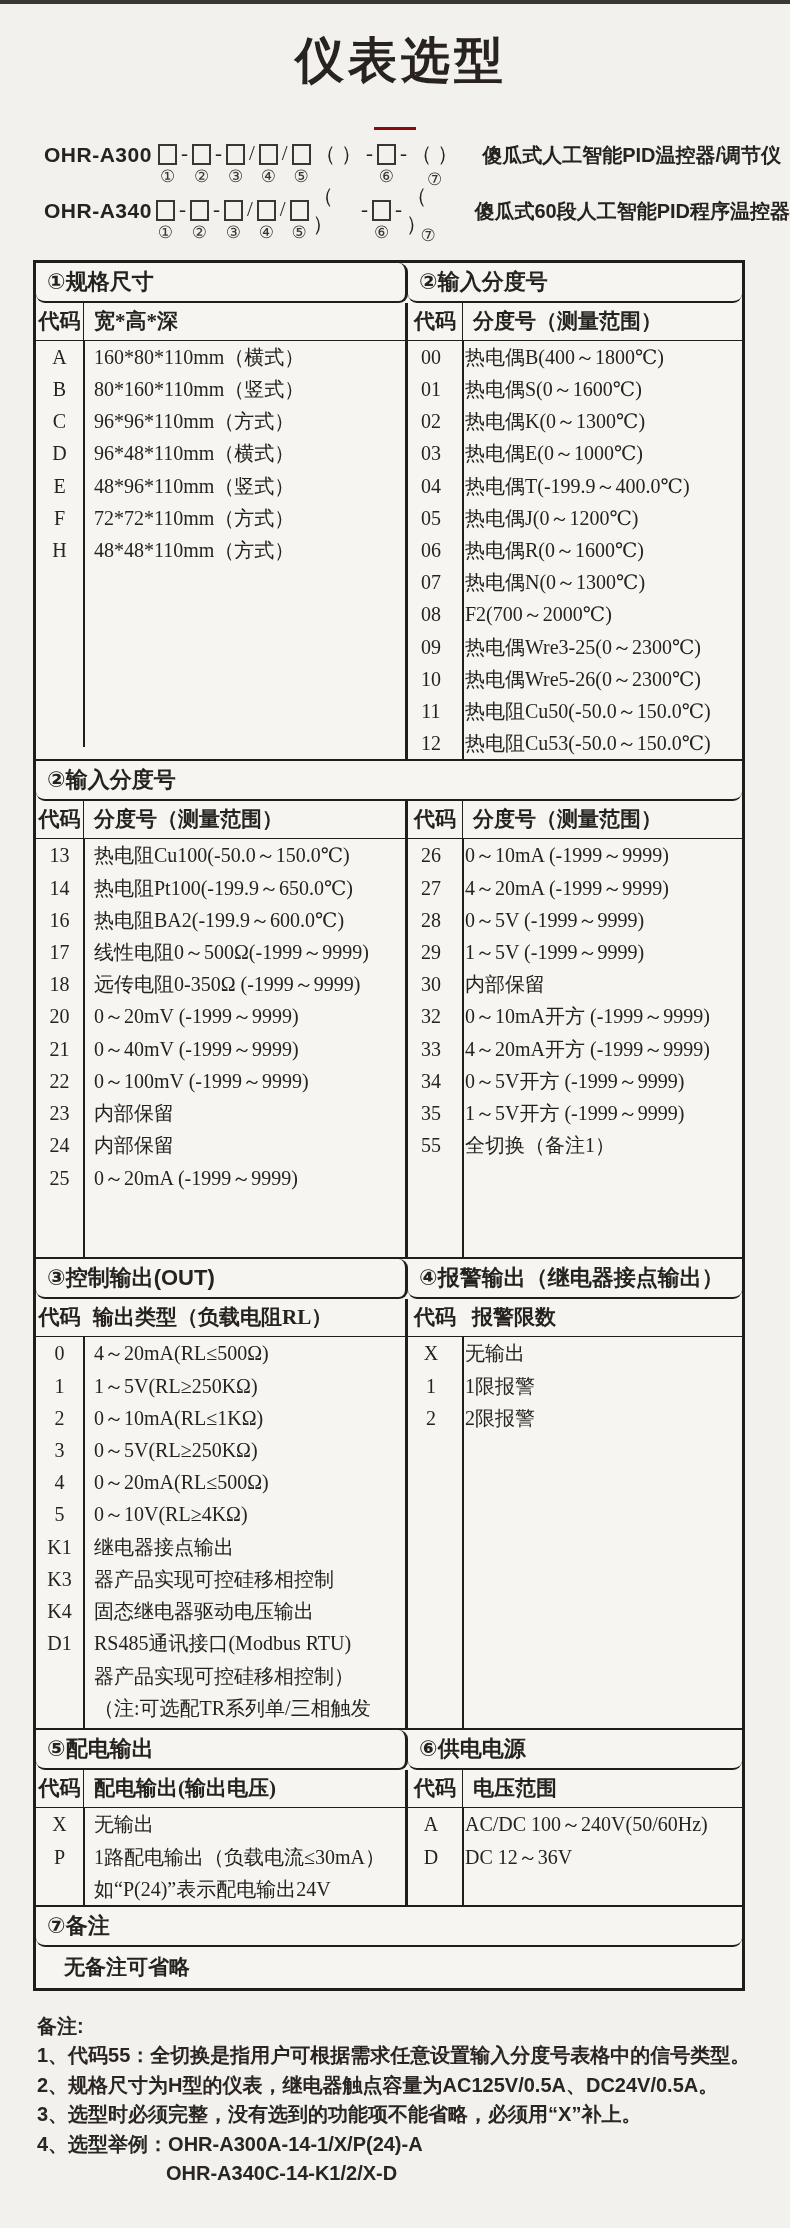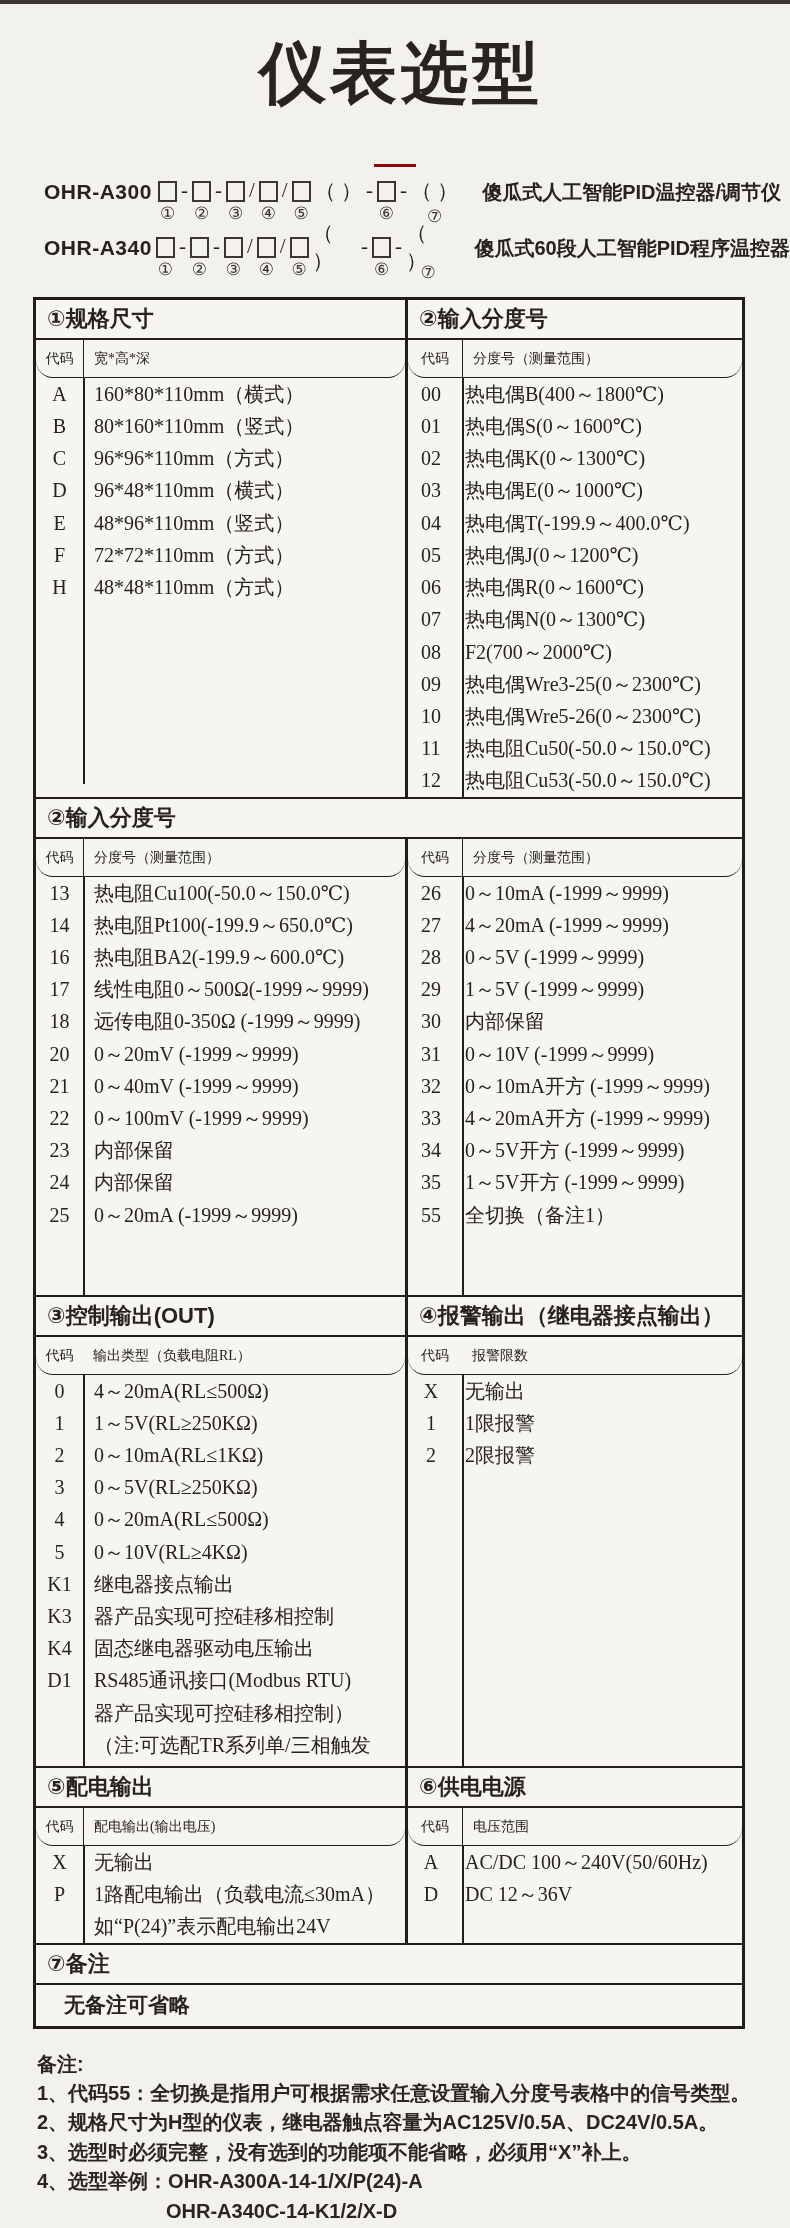--- a/index.html
+++ b/index.html
@@ -8,21 +8,21 @@
     background:#f2f1ee;
     font-family:"Liberation Serif","DejaVu Serif",serif;
     color:#262220;
     overflow:hidden;
   }
   .topbar{height:4px;background:#3a3633;width:100%;}
   
   .title{
     margin-top:24px;text-align:center;
     font-family:"Liberation Sans","DejaVu Sans",sans-serif;
-    font-weight:bold;font-size:67px;letter-spacing:4px;color:#282320;margin-left:12px;
+    font-weight:bold;font-size:49px;letter-spacing:4px;color:#282320;margin-left:12px;
   }
   .red-rule{width:42px;height:3px;background:#8a0b0b;margin:14px auto 10px auto;}
   
   .models{margin:10px 0 0 44px;}
   .model-line{display:flex;align-items:flex-start;margin-bottom:4px;}
   .model-name{
     font-family:"Liberation Sans","DejaVu Sans",sans-serif;
     font-weight:bold;font-size:21px;line-height:30px;width:112px;letter-spacing:0.5px;
   }
   .tokens{display:inline-flex;align-items:flex-start;}
@@ -38,32 +38,32 @@
   .sel-table{
     width:712px;margin:12px 0 0 33px;
     border:3.5px solid #201d1a;background:#f6f5f2;box-sizing:border-box;
   }
   .block{border-bottom:2.5px solid #201d1a;}
   .block:last-child{border-bottom:none;}
   .sec-row{display:flex;}
   .sec-cell{
     font-family:"Liberation Sans","DejaVu Sans",sans-serif;
     font-weight:bold;font-size:22px;line-height:38px;padding-left:11px;
-    border-bottom:2.5px solid #201d1a;white-space:nowrap;box-sizing:border-box;
+    border-bottom:2.5px solid #201d1a;white-space:nowrap;box-sizing:border-box;border-radius:9px;
   }
   .sec-full{display:block;}
   .sec-left{width:372px;border-right:3px solid #201d1a;}
   .sec-right{flex:1;}
   .twin{display:flex;}
   .subtable{box-sizing:border-box;}
   .sub-left{width:372px;border-right:3px solid #201d1a;}
   .sub-right{flex:1;}
   .thead{
-    display:flex;font-weight:normal;font-size:14px;line-height:37px;
-    border-bottom:1.5px solid #201d1a;white-space:nowrap;border-radius:17px;
+    display:flex;font-weight:bold;font-size:21px;line-height:37px;
+    border-bottom:1.5px solid #201d1a;white-space:nowrap;
   }
   .thead .code-h{width:47px;text-align:center;border-right:1.5px solid #201d1a;flex:none;}
   .sub-right .thead .code-h{width:54px;}
   .no-hdiv .thead .code-h{border-right:none;}
   .thead .label-h{padding-left:10px;}
   .tbody{position:relative;}
   .tbody .vline{position:absolute;top:0;bottom:0;left:47px;width:1.5px;background:#201d1a;}
   .sub-right .tbody .vline{left:54px;}
   .row{display:flex;line-height:32.2px;font-size:20px;white-space:nowrap;}
   .row .code{width:47px;text-align:center;flex:none;}
@@ -406,24 +406,20 @@
             </div>
             <div class="row">
               <span class="code">29</span>
               <span class="label">1～5V (-1999～9999)</span>
             </div>
             <div class="row">
               <span class="code">30</span>
               <span class="label">内部保留</span>
             </div>
             <div class="row">
-              <span class="code">31</span>
-              <span class="label">0～10V (-1999～9999)</span>
-            </div>
-            <div class="row">
               <span class="code">32</span>
               <span class="label">0～10mA开方 (-1999～9999)</span>
             </div>
             <div class="row">
               <span class="code">33</span>
               <span class="label">4～20mA开方 (-1999～9999)</span>
             </div>
             <div class="row">
               <span class="code">34</span>
               <span class="label">0～5V开方 (-1999～9999)</span>

